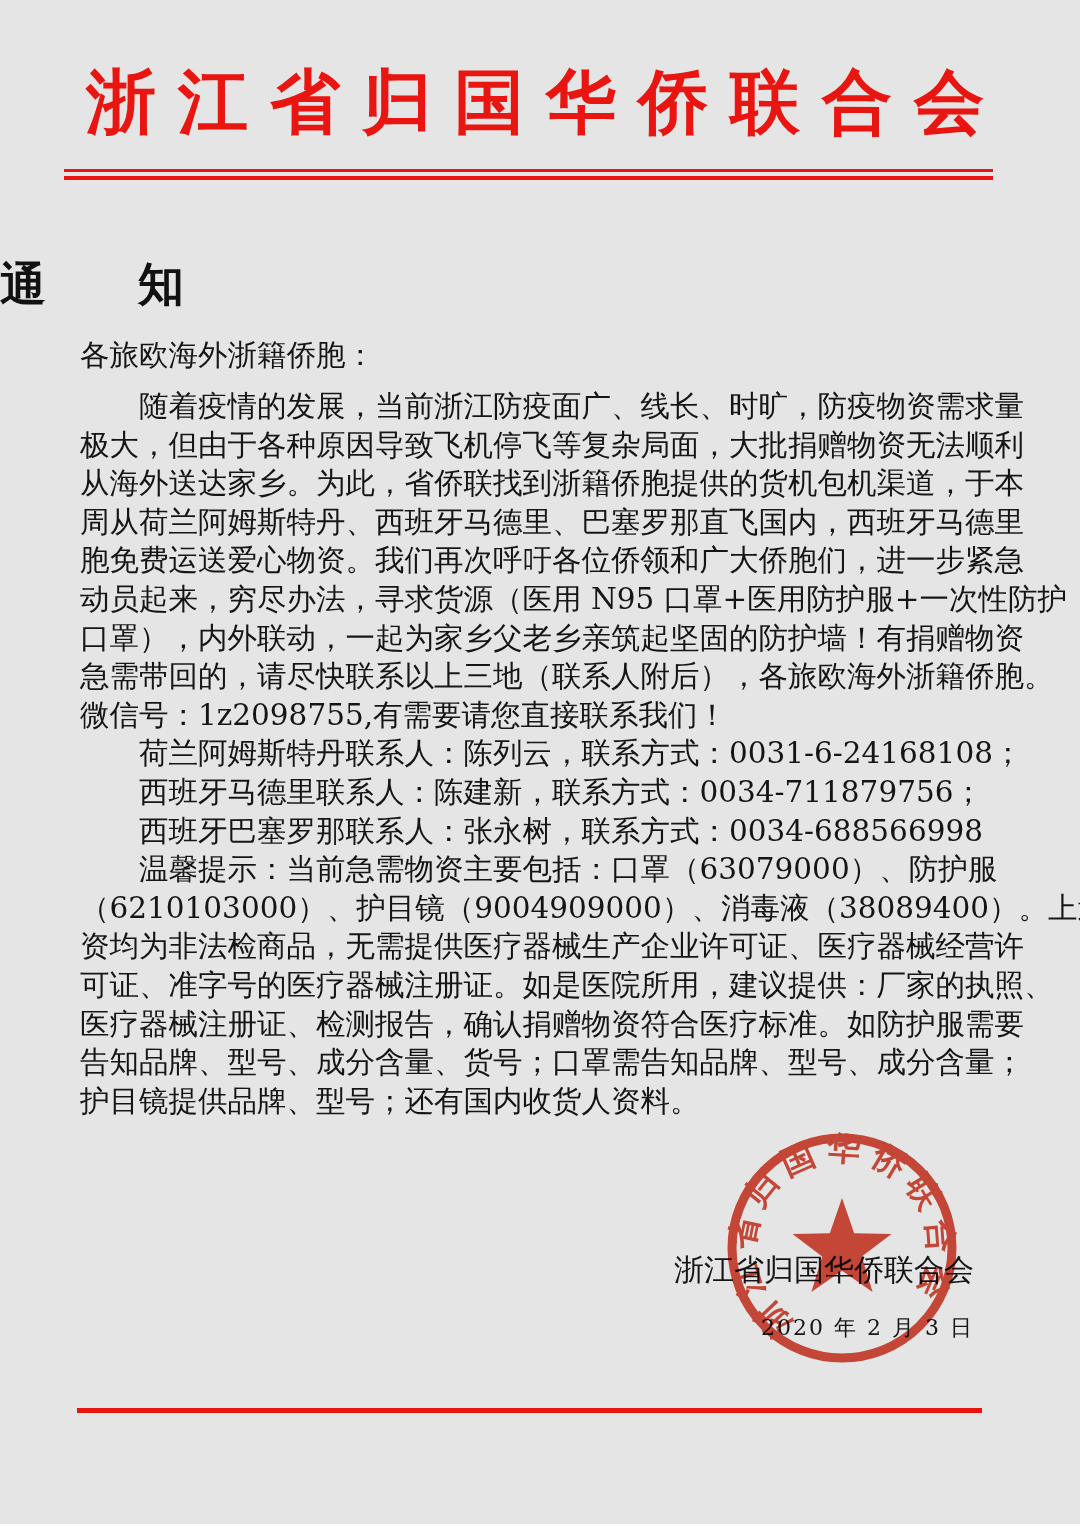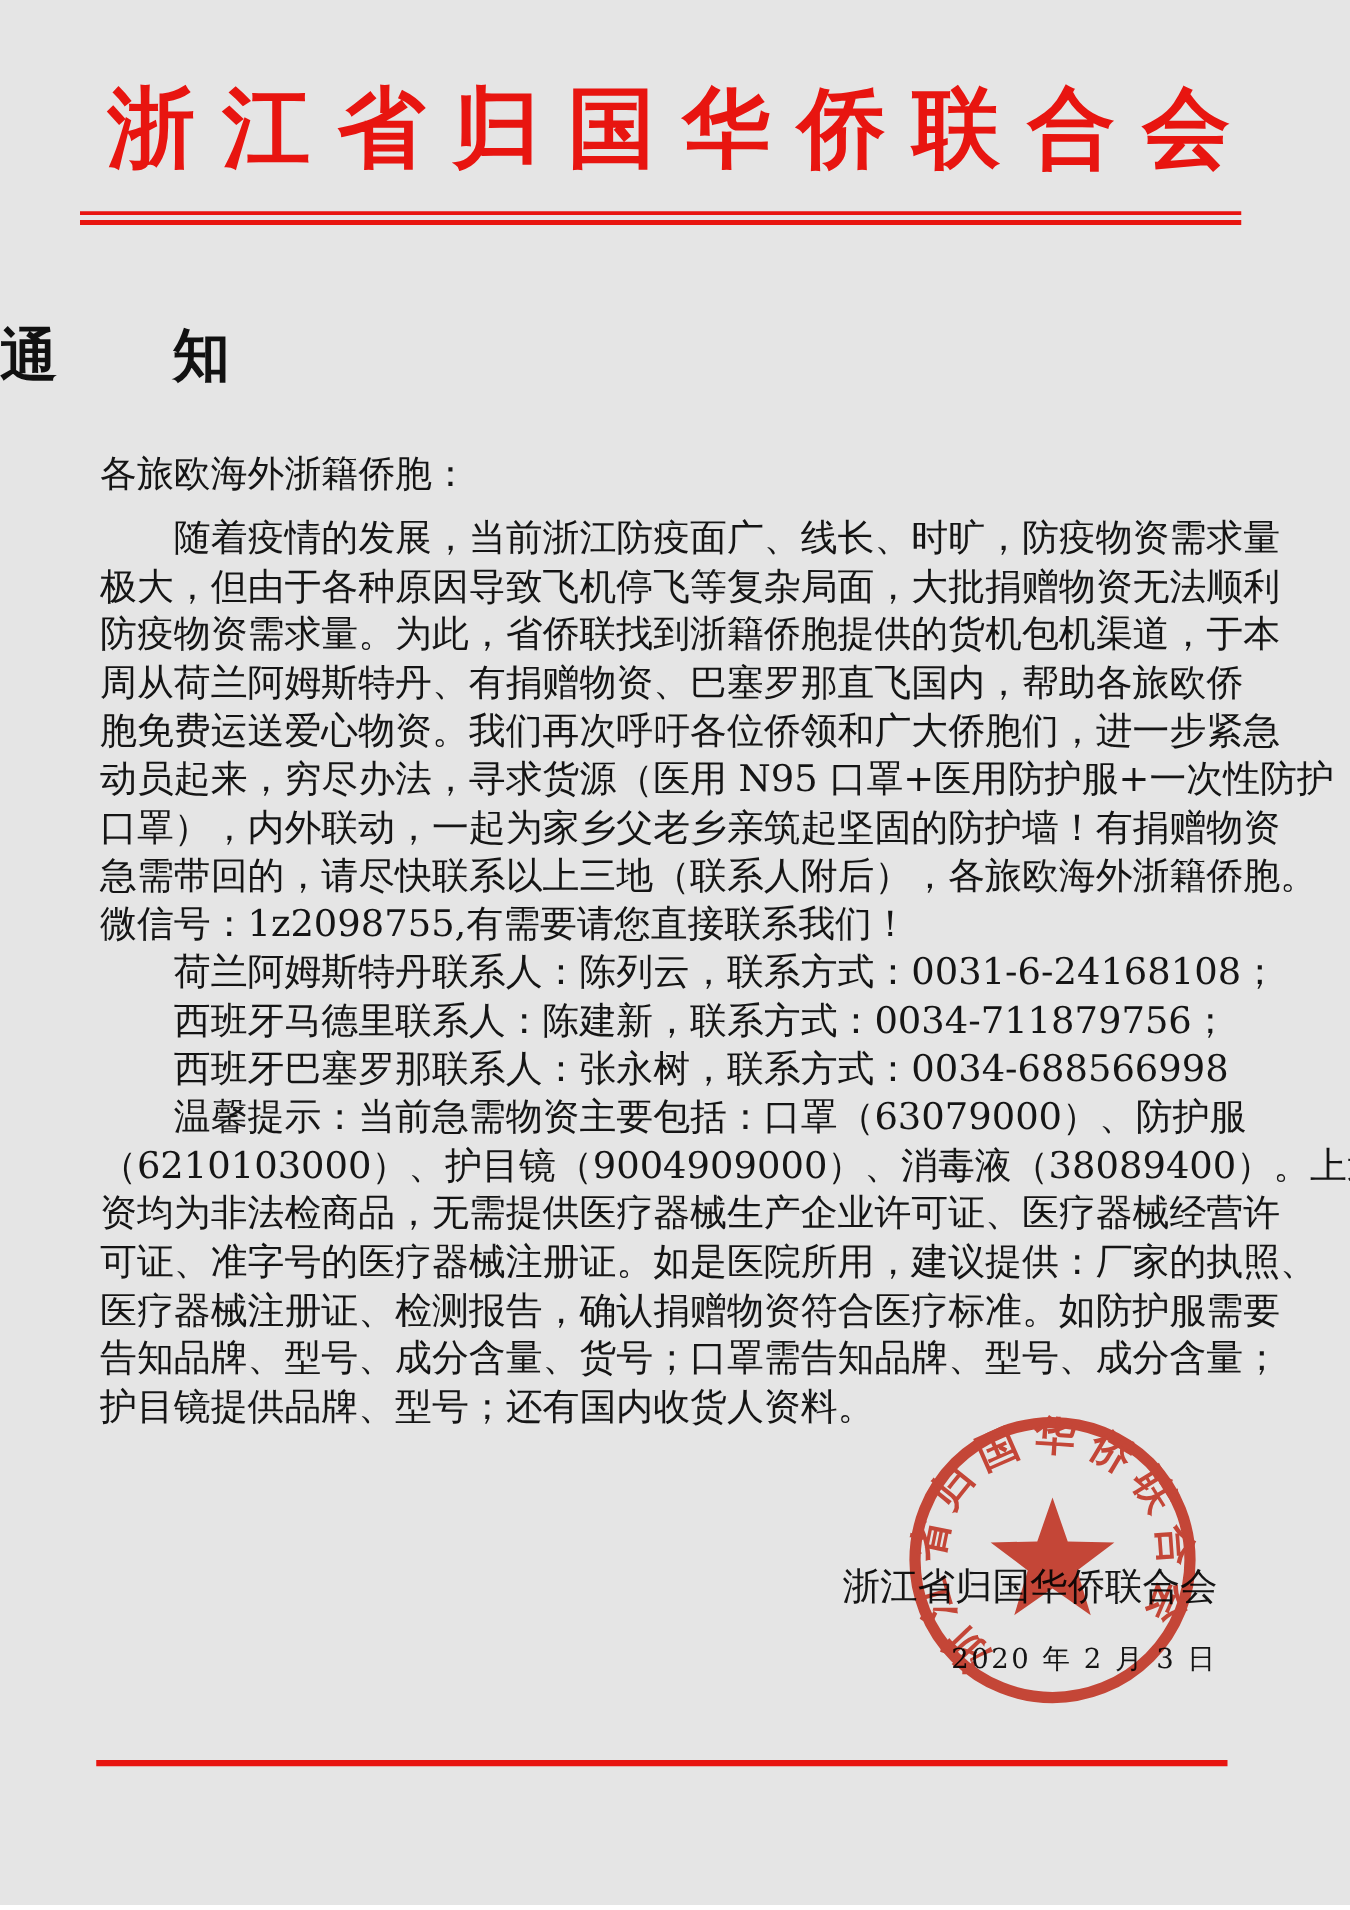--- a/index.html
+++ b/index.html
@@ -32,21 +32,20 @@
     text-align:left;
     font-size:46px;font-weight:bold;
     color:#111;
     white-space:pre;
   }
   
   .body-block{
     position:absolute;top:334px;left:80px;width:905px;
     font-size:29.5px;
     color:#151515;
-    margin-top:24px;
   }
   .salutation{height:53px;line-height:42px;}
   .bodyline{height:38.6px;line-height:38.6px;white-space:nowrap;}
   .ind{text-indent:2em;}
   
   .sign-block{
     position:absolute;top:1250px;right:118px;
     text-align:right;color:#151515;
   }
   .sign-org{font-size:30px;line-height:40px;}
@@ -70,22 +69,22 @@
 
   <div class="org-title">浙江省归国华侨联合会</div>
   <div class="double-rule"></div>
 
   <div class="notice-title">通　　知</div>
 
   <div class="body-block">
     <div class="salutation">各旅欧海外浙籍侨胞：</div>
     <div class="bodyline ind">随着疫情的发展，当前浙江防疫面广、线长、时旷，防疫物资需求量</div>
     <div class="bodyline">极大，但由于各种原因导致飞机停飞等复杂局面，大批捐赠物资无法顺利</div>
-    <div class="bodyline">防疫物资需求量。为此，省侨联找到浙籍侨胞提供的货机包机渠道，于本</div>
-    <div class="bodyline">周从荷兰阿姆斯特丹、有捐赠物资、巴塞罗那直飞国内，帮助各旅欧侨</div>
+    <div class="bodyline">从海外送达家乡。为此，省侨联找到浙籍侨胞提供的货机包机渠道，于本</div>
+    <div class="bodyline">周从荷兰阿姆斯特丹、西班牙马德里、巴塞罗那直飞国内，西班牙马德里</div>
     <div class="bodyline">胞免费运送爱心物资。我们再次呼吁各位侨领和广大侨胞们，进一步紧急</div>
     <div class="bodyline">动员起来，穷尽办法，寻求货源（医用 N95 口罩+医用防护服+一次性防护</div>
     <div class="bodyline">口罩），内外联动，一起为家乡父老乡亲筑起坚固的防护墙！有捐赠物资</div>
     <div class="bodyline">急需带回的，请尽快联系以上三地（联系人附后），各旅欧海外浙籍侨胞。</div>
     <div class="bodyline">微信号：1z2098755,有需要请您直接联系我们！</div>
     <div class="bodyline ind">荷兰阿姆斯特丹联系人：陈列云，联系方式：0031-6-24168108；</div>
     <div class="bodyline ind">西班牙马德里联系人：陈建新，联系方式：0034-711879756；</div>
     <div class="bodyline ind">西班牙巴塞罗那联系人：张永树，联系方式：0034-688566998</div>
     <div class="bodyline ind">温馨提示：当前急需物资主要包括：口罩（63079000）、防护服</div>
     <div class="bodyline">（6210103000）、护目镜（9004909000）、消毒液（38089400）。上述物</div>

